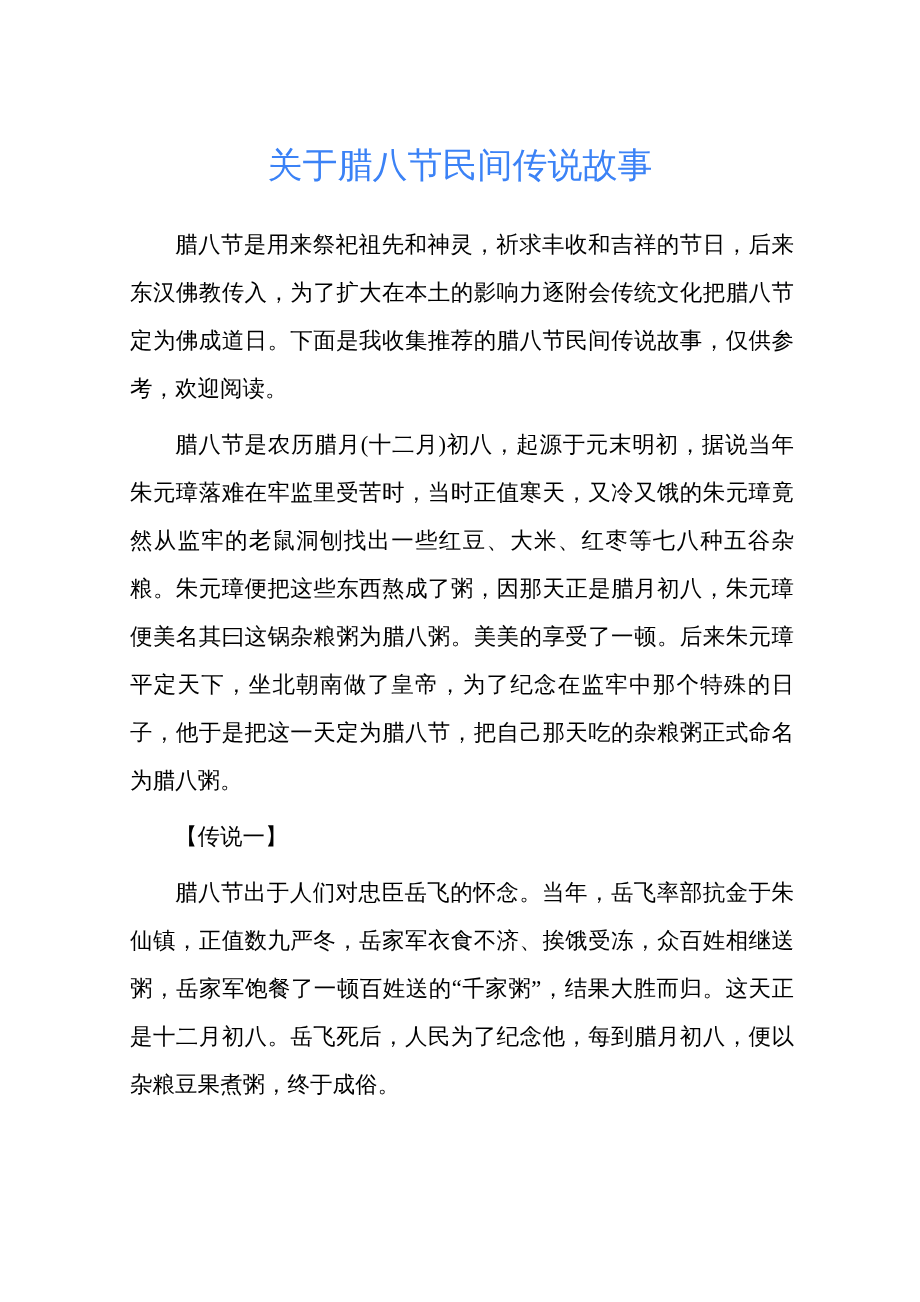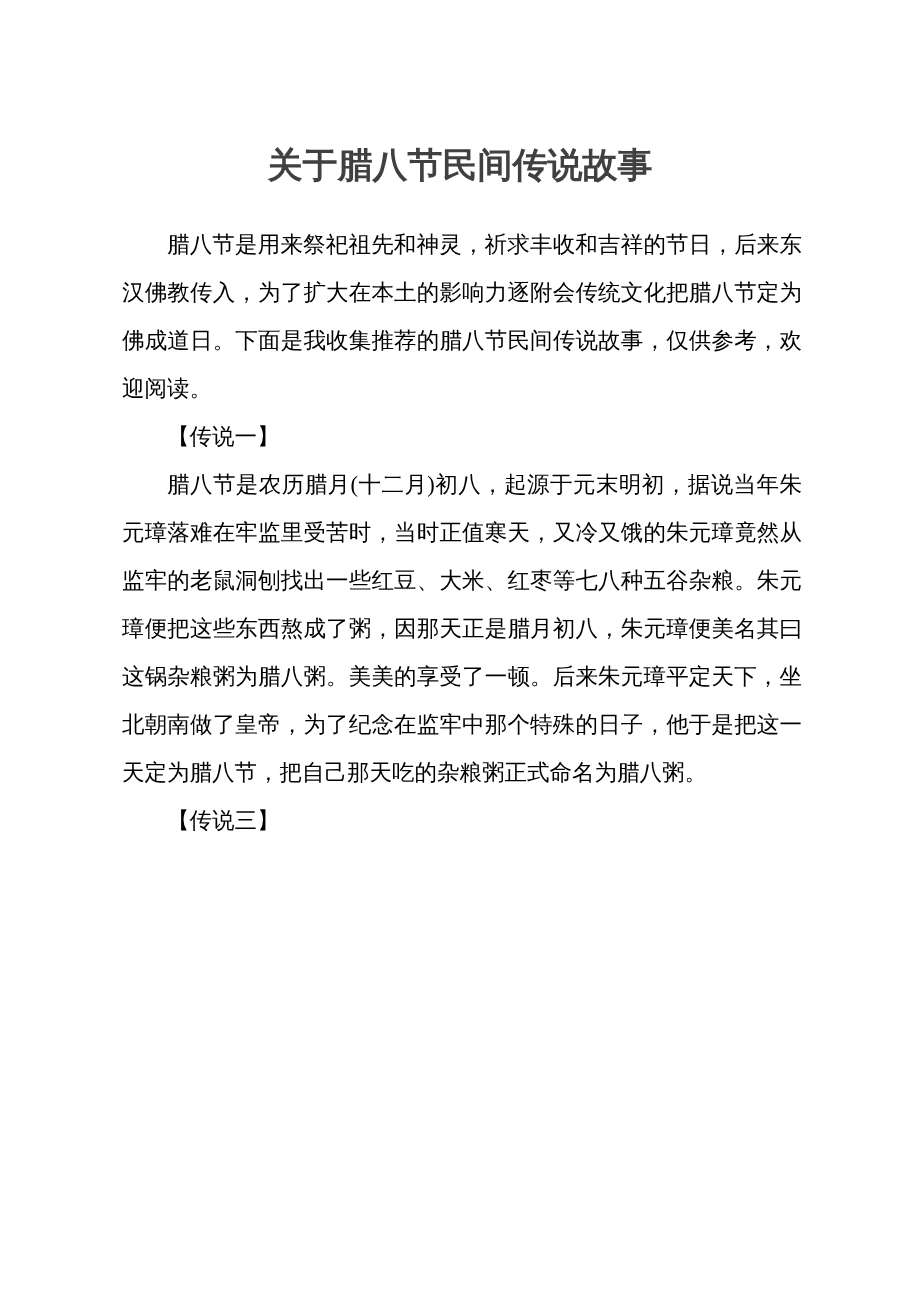--- a/index.html
+++ b/index.html
@@ -17,47 +17,47 @@
   }
   .doc-page {
     width: 920px;
     height: 1302px;
     position: relative;
   }
   .doc-title {
     margin: 145px 0 0 0;
     padding: 0;
     text-align: center;
-    color: #404040;
+    color: #3b82f6;
     font-size: 35px;
     line-height: 42px;
-    font-weight: bold;
+    font-weight: normal;
     font-family: "Liberation Serif", "DejaVu Serif", serif;
   }
   .doc-content {
     margin: 34px 0 0 122px;
     width: 680px;
   }
   .doc-content p {
-    margin: 0;
+    margin: 8px;
     padding: 0;
     font-size: 22.5px;
     line-height: 48px;
     text-align: justify;
     text-indent: 2em;
     color: #000000;
   }
 </style>
 </head>
 <body>
 
 <div class="doc-page">
 
   <h1 class="doc-title">关于腊八节民间传说故事</h1>
 
   <div class="doc-content">
     <p>腊八节是用来祭祀祖先和神灵，祈求丰收和吉祥的节日，后来东汉佛教传入，为了扩大在本土的影响力逐附会传统文化把腊八节定为佛成道日。下面是我收集推荐的腊八节民间传说故事，仅供参考，欢迎阅读。</p>
+    <p>腊八节是农历腊月(十二月)初八，起源于元末明初，据说当年朱元璋落难在牢监里受苦时，当时正值寒天，又冷又饿的朱元璋竟然从监牢的老鼠洞刨找出一些红豆、大米、红枣等七八种五谷杂粮。朱元璋便把这些东西熬成了粥，因那天正是腊月初八，朱元璋便美名其曰这锅杂粮粥为腊八粥。美美的享受了一顿。后来朱元璋平定天下，坐北朝南做了皇帝，为了纪念在监牢中那个特殊的日子，他于是把这一天定为腊八节，把自己那天吃的杂粮粥正式命名为腊八粥。</p>
     <p>【传说一】</p>
-    <p>腊八节是农历腊月(十二月)初八，起源于元末明初，据说当年朱元璋落难在牢监里受苦时，当时正值寒天，又冷又饿的朱元璋竟然从监牢的老鼠洞刨找出一些红豆、大米、红枣等七八种五谷杂粮。朱元璋便把这些东西熬成了粥，因那天正是腊月初八，朱元璋便美名其曰这锅杂粮粥为腊八粥。美美的享受了一顿。后来朱元璋平定天下，坐北朝南做了皇帝，为了纪念在监牢中那个特殊的日子，他于是把这一天定为腊八节，把自己那天吃的杂粮粥正式命名为腊八粥。</p>
-    <p>【传说三】</p>
+    <p>腊八节出于人们对忠臣岳飞的怀念。当年，岳飞率部抗金于朱仙镇，正值数九严冬，岳家军衣食不济、挨饿受冻，众百姓相继送粥，岳家军饱餐了一顿百姓送的“千家粥”，结果大胜而归。这天正是十二月初八。岳飞死后，人民为了纪念他，每到腊月初八，便以杂粮豆果煮粥，终于成俗。</p>
   </div>
 
 </div>
 
 </body></html>

